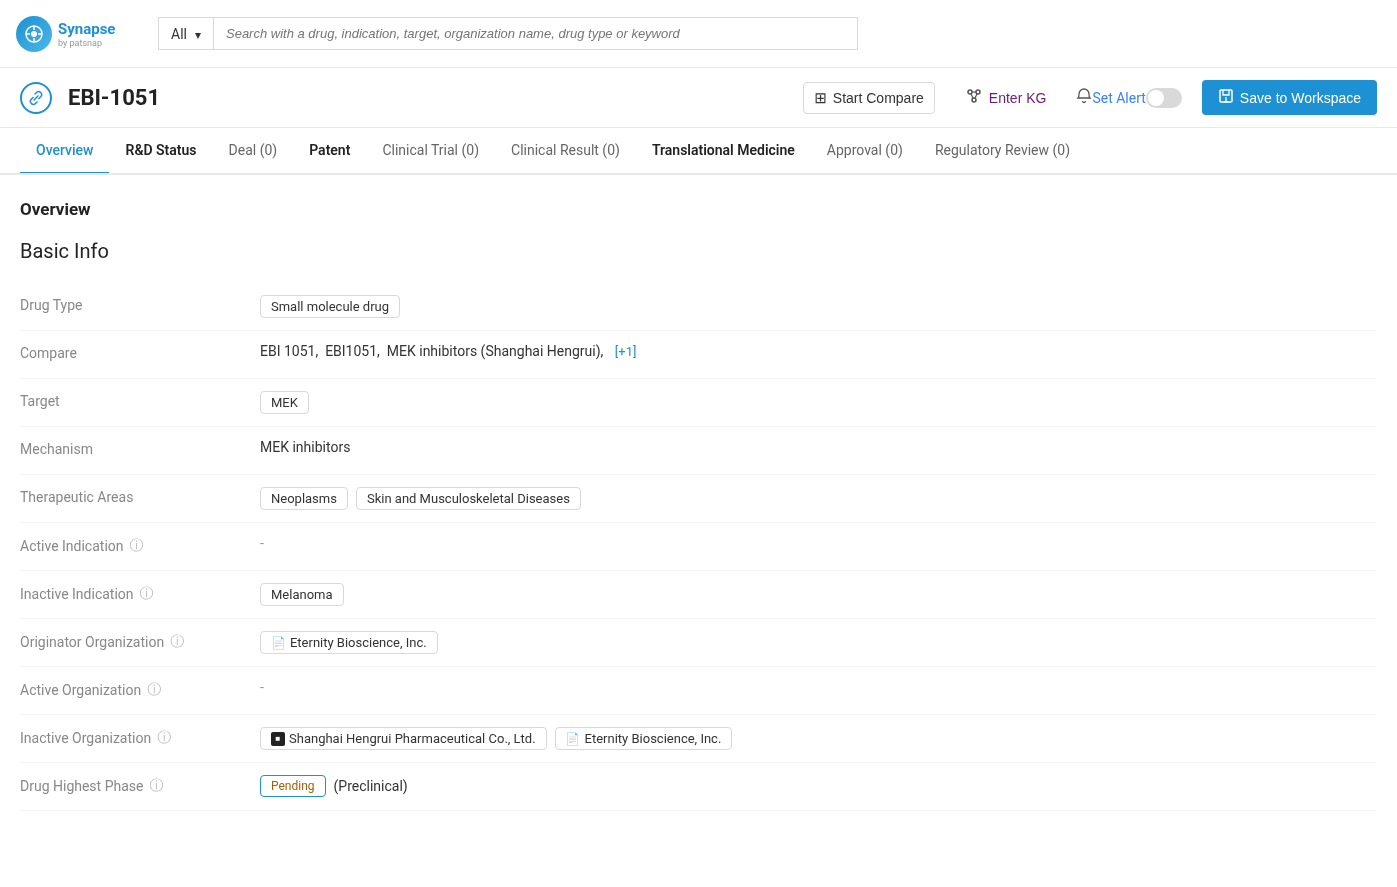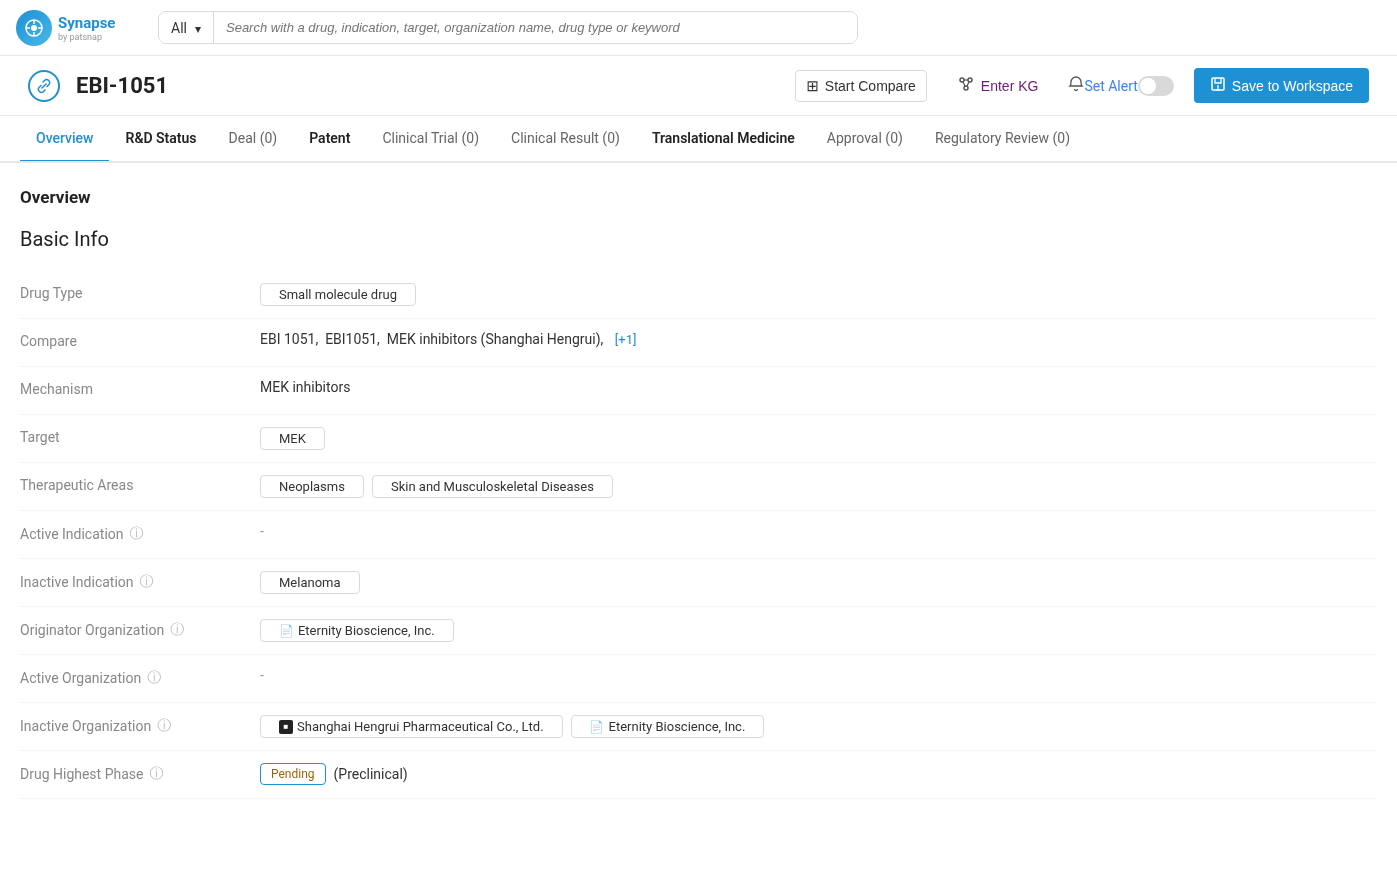--- a/index.html
+++ b/index.html
@@ -4,21 +4,21 @@
   <style>
     * { box-sizing: border-box; margin: 0; padding: 0; }
     body { font-family: -apple-system, BlinkMacSystemFont, 'Segoe UI', Roboto, sans-serif; font-size: 14px; color: #333; background: #fff; }
 
     
     .top-header {
       display: flex;
       align-items: center;
       padding: 13px 16px;
       border-bottom: 1px solid #e8e8e8;
-      height: 56px;
+      height: 68px;
       gap: 12px;
     }
     .logo-area {
       display: flex;
       align-items: center;
       gap: 6px;
       min-width: 130px;
     }
     .logo-circle {
       width: 36px;
@@ -34,21 +34,21 @@
     }
     .logo-text-area { display: flex; flex-direction: column; }
     .logo-synapse { font-size: 15px; font-weight: 700; color: #1e90d4; }
     .logo-bypatsnap { font-size: 9px; color: #999; }
 
     .search-container {
       display: flex;
       flex: 1;
       max-width: 700px;
       border: 1px solid #d9d9d9;
-      border-radius: 8px;
+      border-radius: 0;
       overflow: hidden;
     }
     .search-dropdown {
       display: flex;
       align-items: center;
       padding: 0 12px;
       background: #fff;
       border-right: 1px solid #d9d9d9;
       gap: 8px;
       cursor: pointer;
@@ -63,21 +63,21 @@
       padding: 8px 12px;
       font-size: 13px;
       color: #999;
       font-style: italic;
     }
 
     
     .drug-header {
       display: flex;
       align-items: center;
-      padding: 12px 28px;
+      padding: 12px 20px;
       border-bottom: 1px solid #e8e8e8;
       background: #fff;
       gap: 16px;
     }
     .drug-icon {
       width: 32px;
       height: 32px;
       border-radius: 50%;
       border: 2px solid #1e90d4;
       display: flex;
@@ -222,21 +222,21 @@
       color: #333;
       font-size: 14px;
       display: flex;
       flex-wrap: wrap;
       align-items: center;
       gap: 8px;
     }
     .tag {
       display: inline-flex;
       align-items: center;
-      padding: 3px 18px;
+      padding: 3px 10px;
       border: 1px solid #d9d9d9;
       border-radius: 4px;
       font-size: 13px;
       color: #333;
       background: #fff;
       gap: 4px;
     }
     .tag-blue-outline {
       border: 1px solid #1e90d4;
       color: #a16207;
@@ -388,30 +388,30 @@
 
   <div class="info-row">
     <div class="info-label">Compare</div>
     <div class="info-value">
       <span>EBI 1051,&nbsp; EBI1051,&nbsp; MEK inhibitors (Shanghai Hengrui),&nbsp;</span>
       <span class="link-blue">[+1]</span>
     </div>
   </div>
 
   <div class="info-row">
+    <div class="info-label">Target</div>
+    <div class="info-value">
+      <span class="tag" style="cursor:pointer;">MEK</span>
+    </div>
+  </div>
+
+  <div class="info-row">
     <div class="info-label">Mechanism</div>
     <div class="info-value">
       <span>MEK inhibitors</span>
-    </div>
-  </div>
-
-  <div class="info-row">
-    <div class="info-label">Target</div>
-    <div class="info-value">
-      <span class="tag" style="cursor:pointer;">MEK</span>
     </div>
   </div>
 
   <div class="info-row">
     <div class="info-label">Therapeutic Areas</div>
     <div class="info-value">
       <span class="tag">Neoplasms</span>
       <span class="tag">Skin and Musculoskeletal Diseases</span>
     </div>
   </div>

